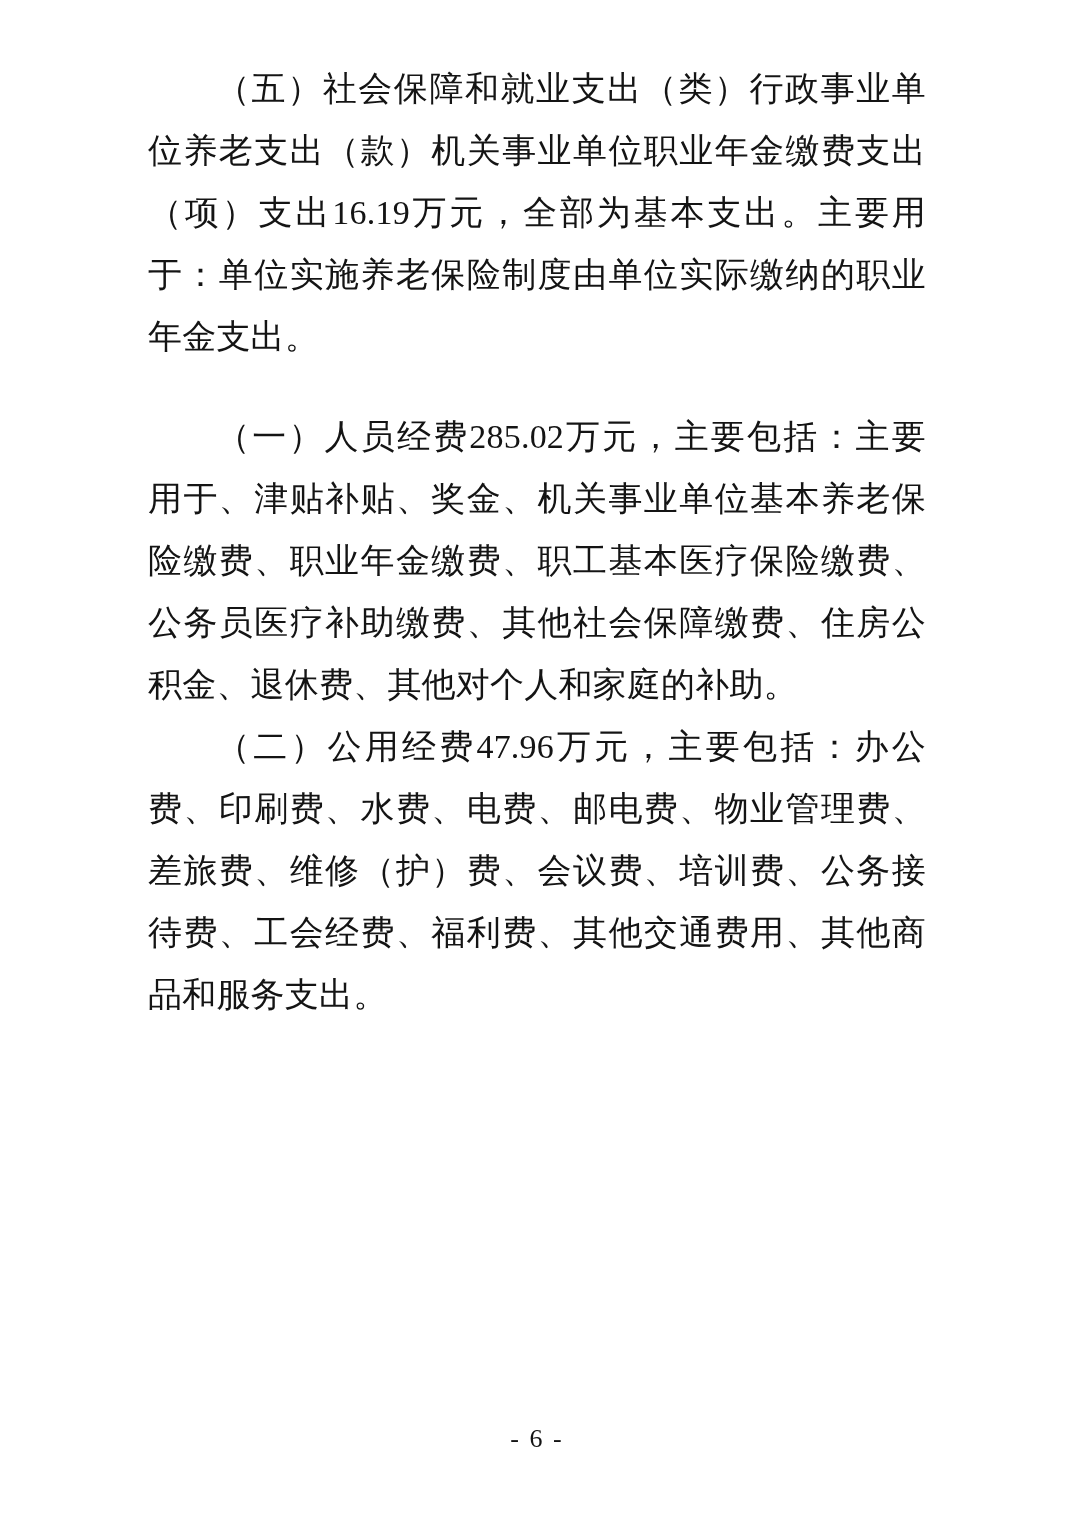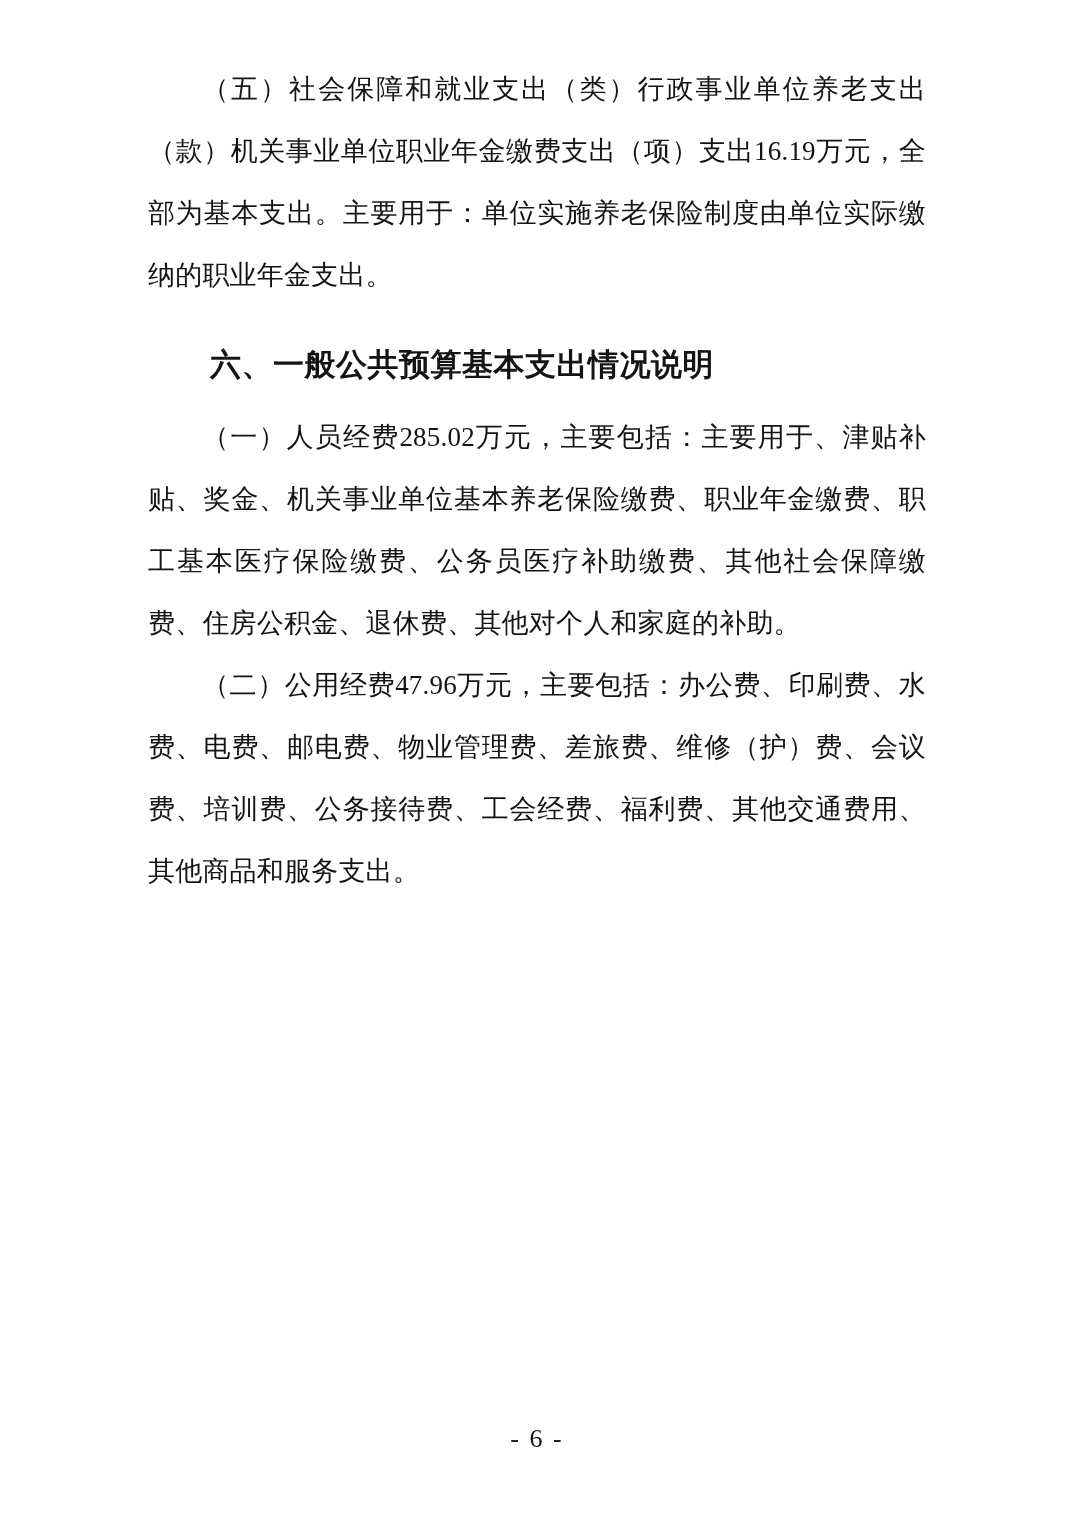--- a/index.html
+++ b/index.html
@@ -18,21 +18,21 @@
     color: #141414;
   }
   .content {
     position: absolute;
     left: 148px;
     top: 58px;
     width: 790px;
   }
   p.para {
     margin: 0 12px 0 0;
-    font-size: 27px;
+    font-size: 34px;
     line-height: 62px;
     text-align: justify;
     text-justify: inter-ideograph;
     text-indent: 2em;
     letter-spacing: 0.2px;
     font-family: "Liberation Serif", "DejaVu Serif", serif;
   }
   h2.heading {
     margin: 0;
     font-size: 31px;
@@ -58,21 +58,20 @@
 </style>
 </head>
 <body>
 
 <div class="page">
   <div class="content">
 
     <p class="para">（五）社会保障和就业支出（类）行政事业单位养老支出（款）机关事业单位职业年金缴费支出（项）支出16.19万元，全部为基本支出。主要用于：单位实施养老保险制度由单位实际缴纳的职业年金支出。</p>
 
     <div class="gap-before-heading"></div>
-    <h2 class="heading">六、一般公共预算基本支出情况说明</h2>
     <div class="gap-after-heading"></div>
 
     <p class="para">（一）人员经费285.02万元，主要包括：主要用于、津贴补贴、奖金、机关事业单位基本养老保险缴费、职业年金缴费、职工基本医疗保险缴费、公务员医疗补助缴费、其他社会保障缴费、住房公积金、退休费、其他对个人和家庭的补助。</p>
     <p class="para">（二）公用经费47.96万元，主要包括：办公费、印刷费、水费、电费、邮电费、物业管理费、差旅费、维修（护）费、会议费、培训费、公务接待费、工会经费、福利费、其他交通费用、其他商品和服务支出。</p>
 
   </div>
 
   <div class="footer">- 6 -</div>
 </div>
 

